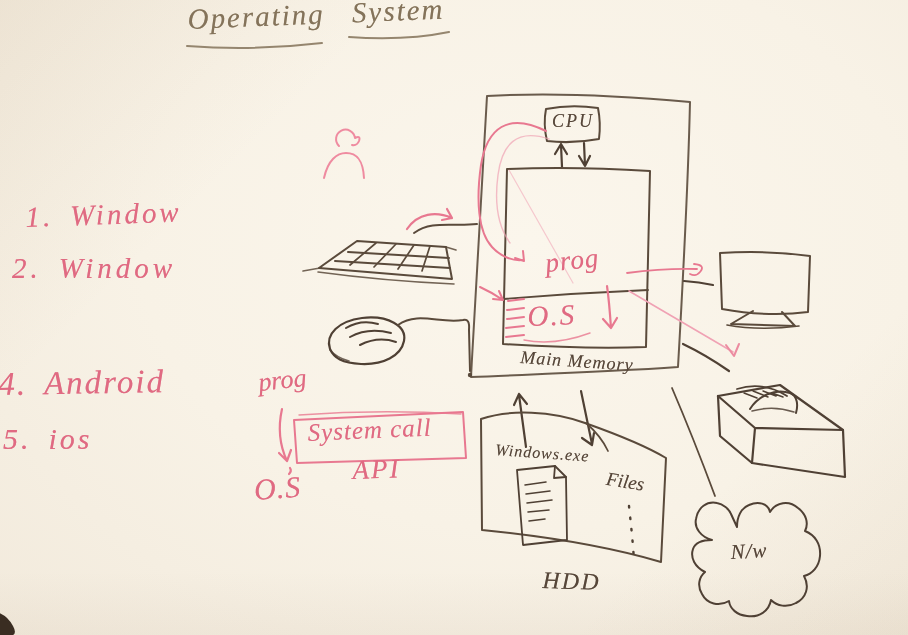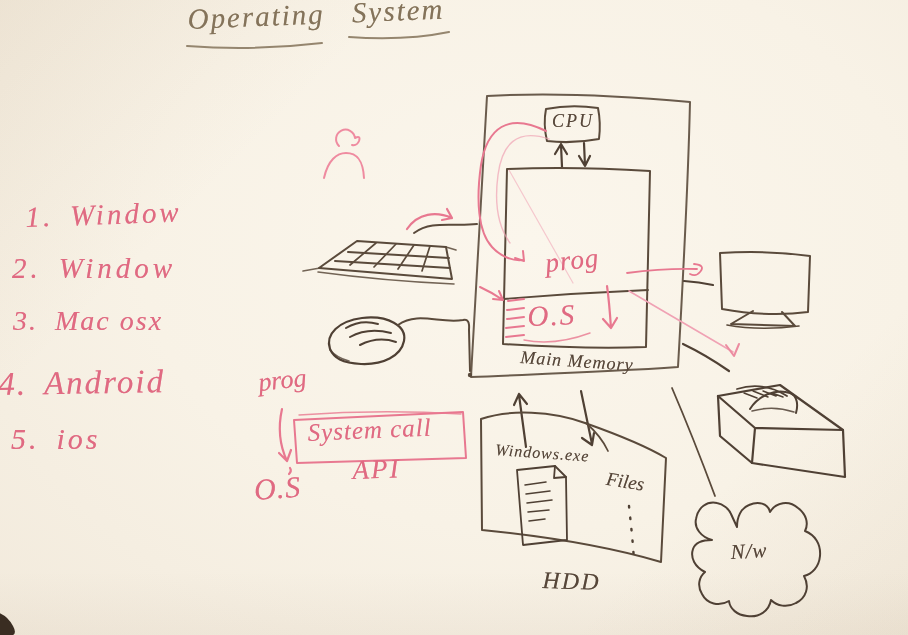--- a/index.html
+++ b/index.html
@@ -187,27 +187,24 @@
   </svg>
 
   <div class="hw title-ink" style="left:187px; top:5px; font-size:29px; letter-spacing:2px; word-spacing:18px; transform:rotate(-2.3deg);">Operating System</div>
 
   <div class="hw pink" style="left:25px; top:203px; font-size:29px; letter-spacing:3px; transform:rotate(-2deg);">
     <span class="num">1.</span><span>Window</span>
   </div>
   <div class="hw pink" style="left:12px; top:254px; font-size:29px; letter-spacing:4px;">
     <span class="num">2.</span><span>Window</span>
   </div>
-  <div class="hw pink" style="left:13px; top:307px; font-size:28px; letter-spacing:2px;">
-    <span class="num">3.</span><span>Mac osx</span>
-  </div>
   <div class="hw pink" style="left:-2px; top:368px; font-size:33px; letter-spacing:2px; transform:rotate(-1deg);">
     <span class="num">4.</span><span>Android</span>
   </div>
-  <div class="hw pink" style="left:3px; top:424px; font-size:30px; letter-spacing:3px;margin-left:8px;">
+  <div class="hw pink" style="left:3px; top:424px; font-size:30px; letter-spacing:3px;">
     <span class="num">5.</span><span>ios</span>
   </div>
 
   <div class="hw ink" style="left:552px; top:112px; font-size:18px; letter-spacing:2px;">CPU</div>
 
   <div class="hw pink" style="left:544px; top:250px; font-size:27px; letter-spacing:1px; transform:rotate(-6deg);">prog</div>
 
   <div class="hw pink" style="left:527px; top:302px; font-size:29px; letter-spacing:2px; transform:rotate(-2deg);">O.S</div>
 
   <div class="hw ink" style="left:521px; top:348px; font-size:18px; letter-spacing:1px; transform:rotate(4deg);">Main Memory</div>

